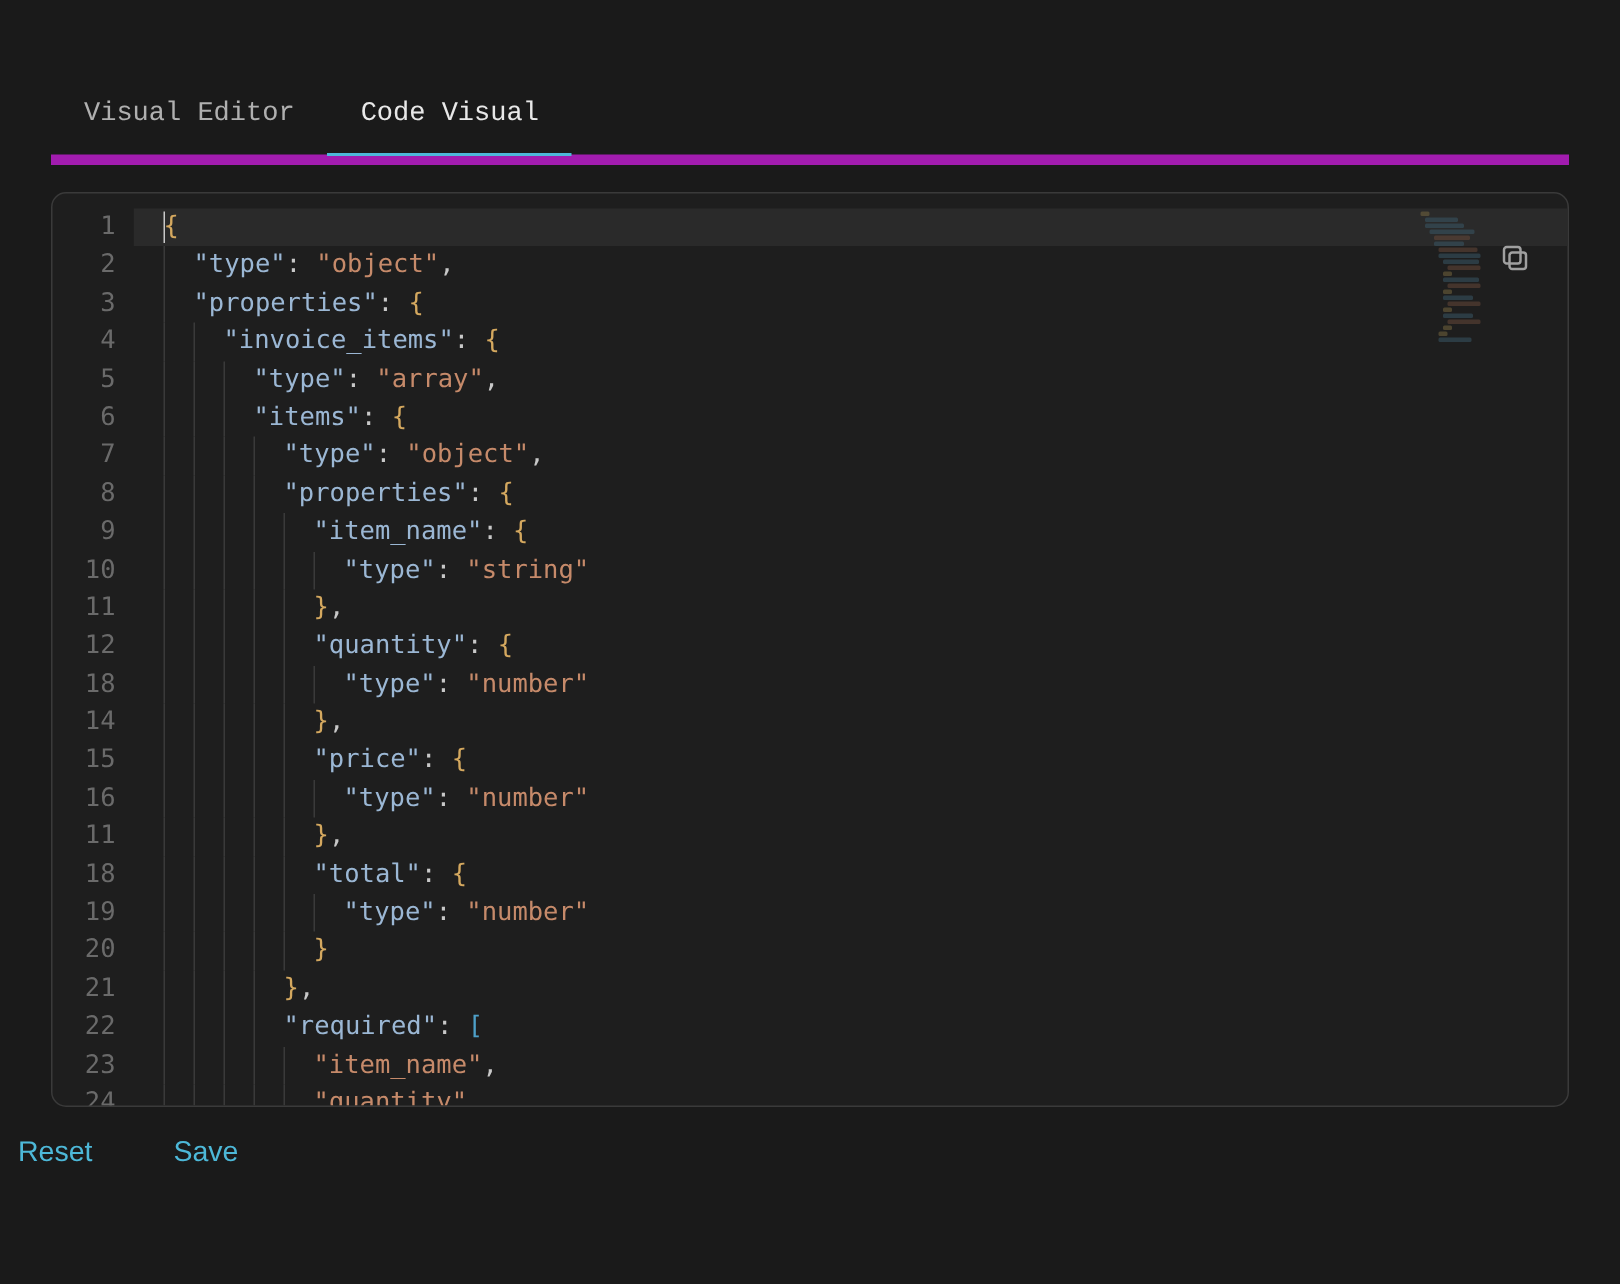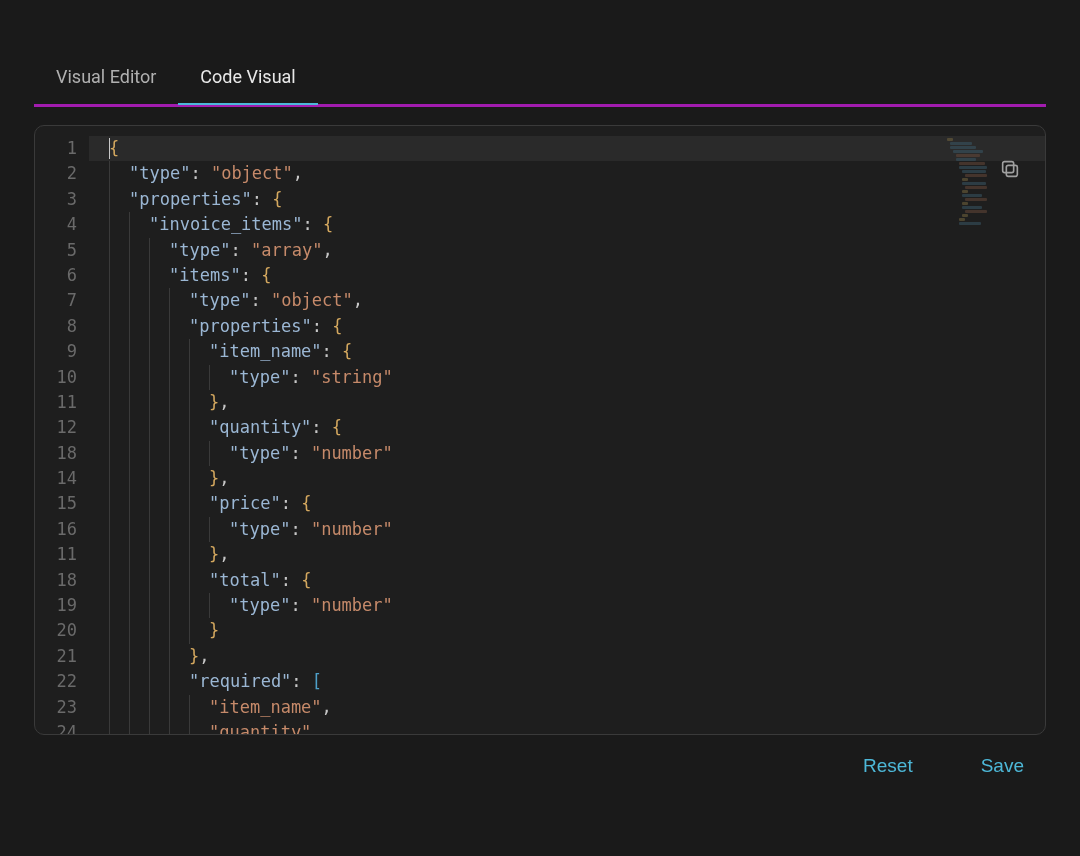--- a/index.html
+++ b/index.html
@@ -37,22 +37,23 @@
       align-items: center;
       justify-content: center;
       color: #c0c0c0;
     }
     .close-btn svg {
       width: 22px;
       height: 22px;
     }
     .tabs {
       display: flex;
-      border-bottom: 3px solid #a21caf;
+      border-bottom: 7px solid #a21caf;
       margin: 40px 22px 0 22px;
+      font-family: Liberation Mono, monospace;
     }
     .tab {
       padding: 14px 22px 16px 22px;
       font-size: 18px;
       color: #b0b0b0;
       cursor: pointer;
       border-bottom: 2px solid transparent;
       margin-bottom: -1px;
     }
     .tab.active {
@@ -144,22 +145,22 @@
       z-index: 2;
       pointer-events: none;
     }
     .minimap div {
       height: 3px;
       margin-bottom: 1px;
       border-radius: 1px;
     }
     .footer {
       display: flex;
-      justify-content: flex-end;
-      gap: 68px;
+      justify-content: flex-start;
+      gap: 54px;
       padding: 20px 44px 0 0;
     }
     .footer-btn {
       font-size: 19px;
       font-weight: 500;
       color: #4db8d8;
       cursor: pointer;
       background: none;
       border: none;
     }

